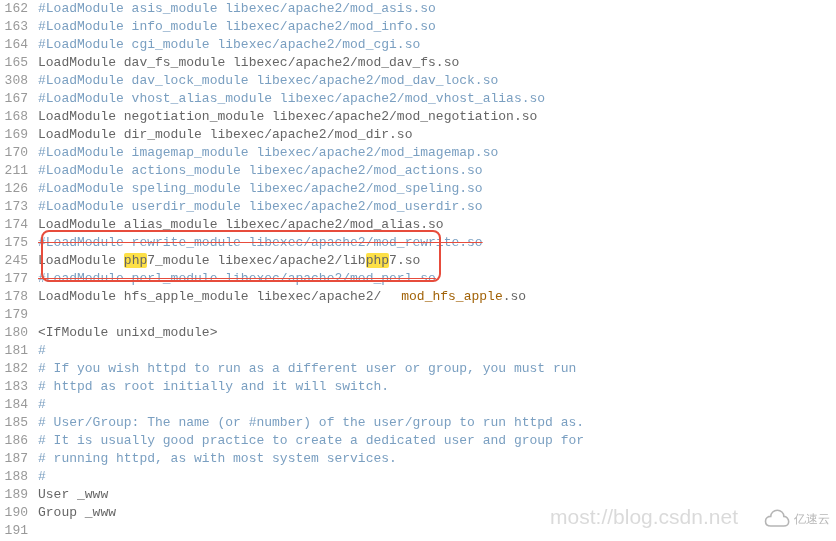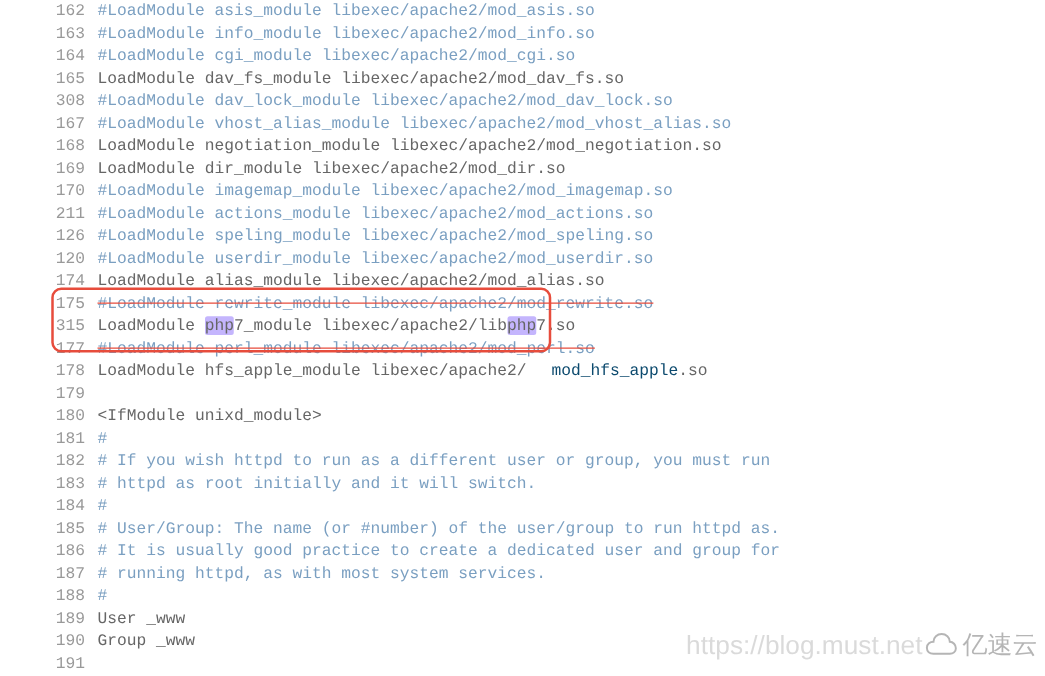--- a/index.html
+++ b/index.html
@@ -8,43 +8,42 @@
       font-size: 13px;
       background: #ffffff;
       width: 836px;
       height: 541px;
       overflow: hidden;
       position: relative;
     }
     .editor {
       display: flex;
       padding-top: 0px;
-      margin-left: 40px;
     }
     .gutter {
       width: 38px;
       text-align: right;
       padding-right: 10px;
       color: #999999;
       user-select: none;
       line-height: 18px;
     }
     .code {
       flex: 1;
       line-height: 18px;
       color: #666666;
       white-space: pre;
     }
     .line {
       height: 18px;
     }
     .comment { color: #7a9fc1; }
     .normal { color: #666666; }
-    .highlight-bg { background: #c4b5fd; border-radius: 2px; }
-    .highlight-txt { color: #0c4a6e; padding-left: 20px; }
+    .highlight-bg { background: #fde047; border-radius: 2px; }
+    .highlight-txt { color: #a16207; padding-left: 20px; }
     .red-box {
       position: absolute;
       border: 2px solid #e74c3c;
       border-radius: 8px;
       pointer-events: none;
     }
     .watermark-text {
       position: absolute;
       font-family: Arial, sans-serif;
       font-size: 21px;
@@ -60,44 +59,44 @@
     }
     .cloud-icon {
       width: 28px;
       height: 20px;
       position: relative;
       margin-right: 4px;
     }
     .cloud-icon svg { width: 100%; height: 100%; }
     .logo-text {
       font-family: "Microsoft YaHei", sans-serif;
-      font-size: 20px;
+      font-size: 12px;
       color: rgba(120,120,120,0.55);
     }
   </style>
 </head>
 <body>
 
 <div class="editor">
   <div class="gutter">
       <div class="line">162</div>
       <div class="line">163</div>
       <div class="line">164</div>
       <div class="line">165</div>
       <div class="line">308</div>
       <div class="line">167</div>
       <div class="line">168</div>
       <div class="line">169</div>
       <div class="line">170</div>
       <div class="line">211</div>
       <div class="line">126</div>
-      <div class="line">120</div>
+      <div class="line">173</div>
       <div class="line">174</div>
       <div class="line">175</div>
-      <div class="line">315</div>
+      <div class="line">245</div>
       <div class="line">177</div>
       <div class="line">178</div>
       <div class="line">179</div>
       <div class="line">180</div>
       <div class="line">181</div>
       <div class="line">182</div>
       <div class="line">183</div>
       <div class="line">184</div>
       <div class="line">185</div>
       <div class="line">186</div>
@@ -105,21 +104,21 @@
       <div class="line">188</div>
       <div class="line">189</div>
       <div class="line">190</div>
       <div class="line">191</div>
     </div>
   <div class="code"><div class="line"><span class="comment">#LoadModule asis_module libexec/apache2/mod_asis.so</span></div><div class="line"><span class="comment">#LoadModule info_module libexec/apache2/mod_info.so</span></div><div class="line"><span class="comment">#LoadModule cgi_module libexec/apache2/mod_cgi.so</span></div><div class="line"><span class="normal">LoadModule dav_fs_module libexec/apache2/mod_dav_fs.so</span></div><div class="line"><span class="comment">#LoadModule dav_lock_module libexec/apache2/mod_dav_lock.so</span></div><div class="line"><span class="comment">#LoadModule vhost_alias_module libexec/apache2/mod_vhost_alias.so</span></div><div class="line"><span class="normal">LoadModule negotiation_module libexec/apache2/mod_negotiation.so</span></div><div class="line"><span class="normal">LoadModule dir_module libexec/apache2/mod_dir.so</span></div><div class="line"><span class="comment">#LoadModule imagemap_module libexec/apache2/mod_imagemap.so</span></div><div class="line"><span class="comment">#LoadModule actions_module libexec/apache2/mod_actions.so</span></div><div class="line"><span class="comment">#LoadModule speling_module libexec/apache2/mod_speling.so</span></div><div class="line"><span class="comment">#LoadModule userdir_module libexec/apache2/mod_userdir.so</span></div><div class="line"><span class="normal">LoadModule alias_module libexec/apache2/mod_alias.so</span></div><div class="line"><span class="comment" style="text-decoration:line-through;text-decoration-color:#e74c3c;">#LoadModule rewrite_module libexec/apache2/mod_rewrite.so</span></div><div class="line"><span class="normal">LoadModule </span><span class="highlight-bg">php</span><span class="normal">7_module libexec/apache2/lib</span><span class="highlight-bg">php</span><span class="normal">7.so</span></div><div class="line"><span class="comment" style="text-decoration:line-through;text-decoration-color:#e74c3c;">#LoadModule perl_module libexec/apache2/mod_perl.so</span></div><div class="line"><span class="normal">LoadModule hfs_apple_module libexec/apache2/</span><span class="highlight-txt">mod_hfs_apple</span><span class="normal">.so</span></div><div class="line"> </div><div class="line"><span class="normal">&lt;IfModule unixd_module&gt;</span></div><div class="line"><span class="comment">#</span></div><div class="line"><span class="comment"># If you wish httpd to run as a different user or group, you must run</span></div><div class="line"><span class="comment"># httpd as root initially and it will switch.</span></div><div class="line"><span class="comment">#</span></div><div class="line"><span class="comment"># User/Group: The name (or #number) of the user/group to run httpd as.</span></div><div class="line"><span class="comment"># It is usually good practice to create a dedicated user and group for</span></div><div class="line"><span class="comment"># running httpd, as with most system services.</span></div><div class="line"><span class="comment">#</span></div><div class="line"><span class="normal">User _www</span></div><div class="line"><span class="normal">Group _www</span></div><div class="line"> </div></div>
 </div>
 
 <div class="red-box" style="top: 230px; left: 41px; width: 400px; height: 52px;"></div>
 
-<div class="watermark-text" style="right: 98px; bottom: 12px;">https://blog.must.net</div>
+<div class="watermark-text" style="right: 98px; bottom: 12px;">most://blog.csdn.net</div>
 
 <div class="watermark-logo" style="right: 6px; bottom: 12px;">
   <span class="cloud-icon">
     <svg viewBox="0 0 32 22">
       <path d="M25 8c0-4-3.5-7-7.5-7S10 4 10 8c-3 0-6 2-6 5.5S6.5 19 10 19h15c3 0 5.5-2 5.5-5S28 8 25 8z" fill="none" stroke="rgba(120,120,120,0.55)" stroke-width="1.8"></path>
     </svg>
   </span>
   <span class="logo-text">亿速云</span>
 </div>
 

